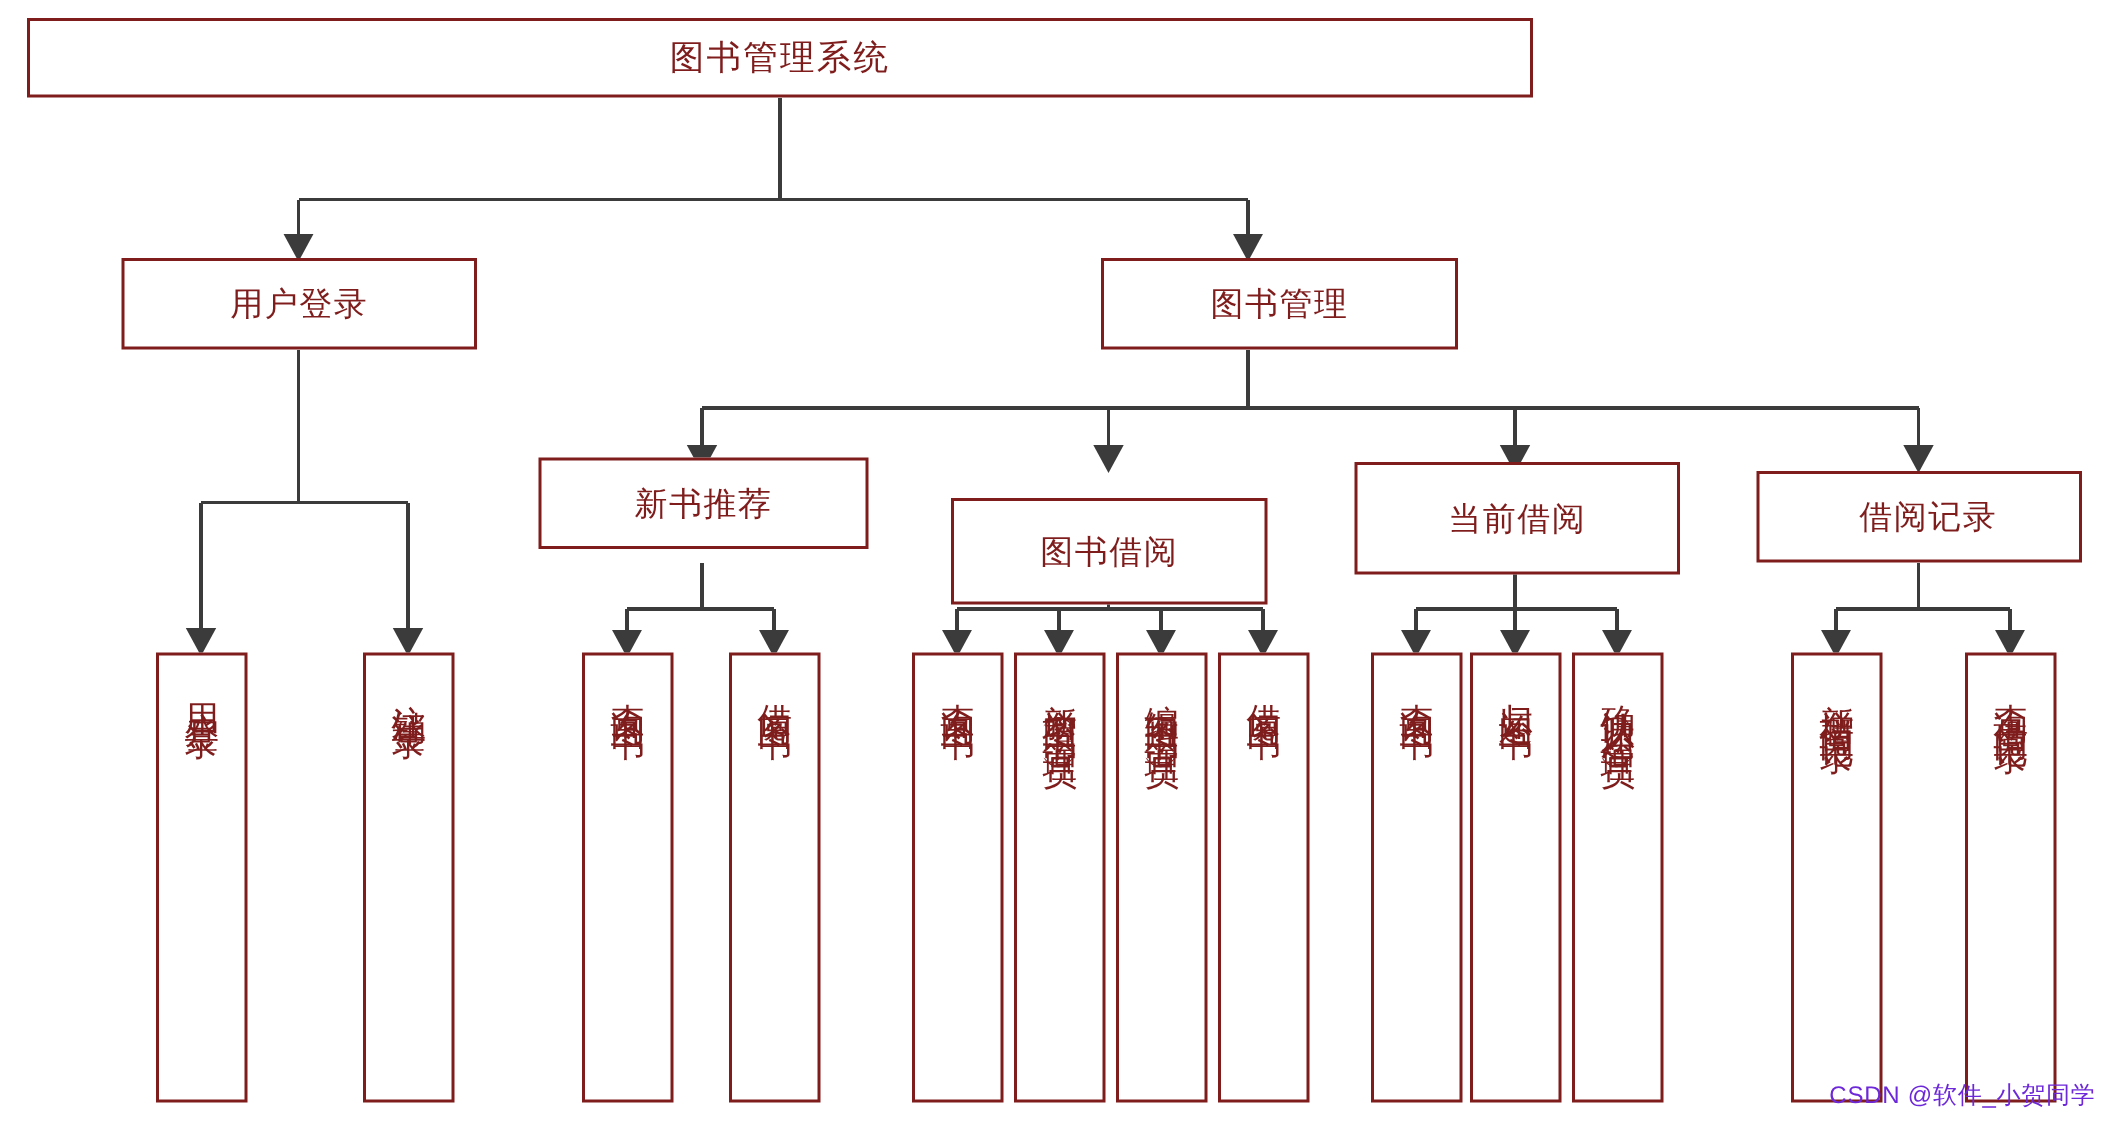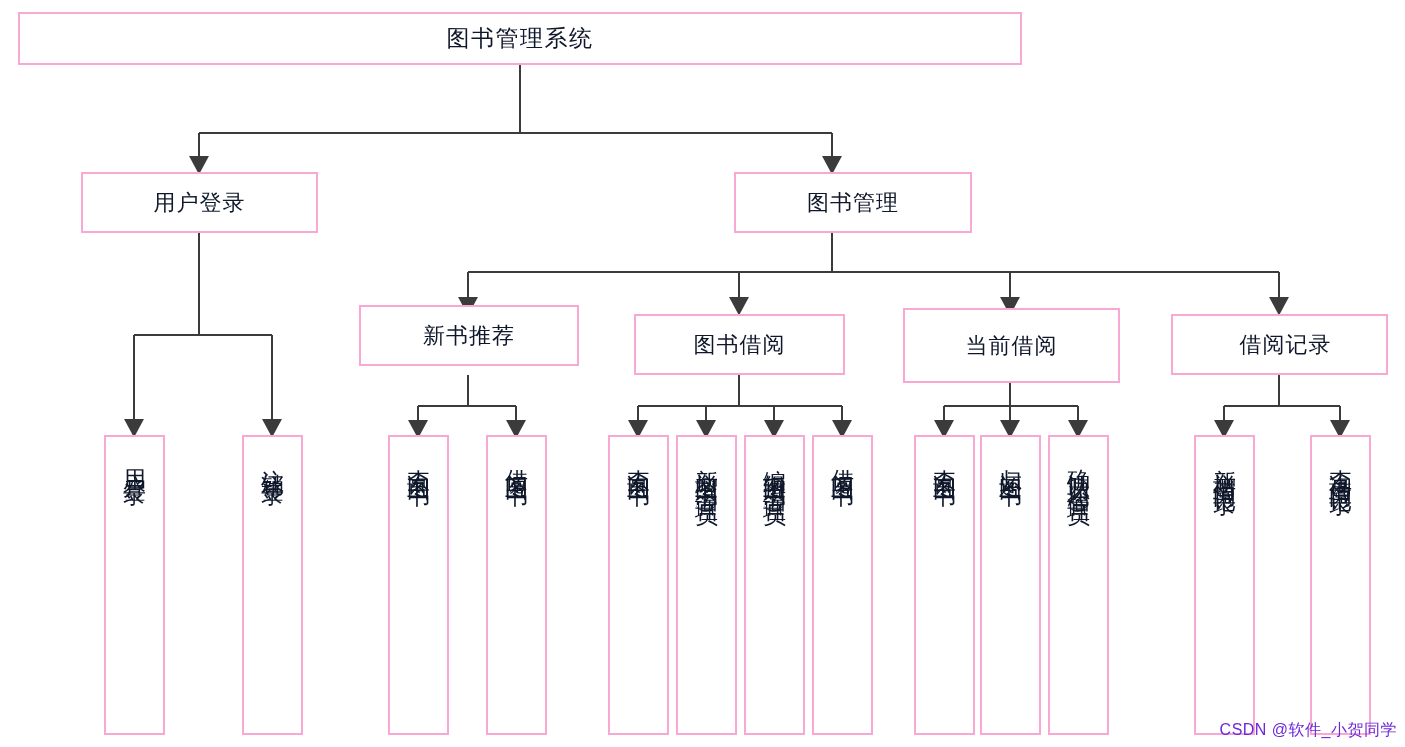--- a/index.html
+++ b/index.html
@@ -23,25 +23,25 @@
     left: 0;
     top: 0;
     width: 1405px;
     height: 747px;
     pointer-events: none;
   }
   .node {
     position: absolute;
     box-sizing: border-box;
     background: #ffffff;
-    border: 2px solid #f9a8d4;
+    border: 2px solid #7f1d1d;
     display: flex;
     align-items: center;
     justify-content: center;
-    color: #0f172a;
+    color: #7f1d1d;
     z-index: 2;
   }
   .node-label {
     display: block;
     text-align: center;
     line-height: 1.18;
     white-space: nowrap;
   }
   
   .node.h .node-label {
@@ -139,21 +139,21 @@
   <div class="node h" style="left:81px; top:172px; width:237px; height:61px;">
     <span class="node-label">用户登录</span>
   </div>
   <div class="node h" style="left:711px; top:172px; width:238px; height:61px;margin-left:23px;">
     <span class="node-label">图书管理</span>
   </div>
 
   <div class="node h" style="left:359px; top:305px; width:220px; height:61px;">
     <span class="node-label">新书推荐</span>
   </div>
-  <div class="node h" style="left:634px; top:314px; width:211px; height:61px;">
+  <div class="node h" style="left:634px; top:332px; width:211px; height:71px;">
     <span class="node-label">图书借阅</span>
   </div>
   <div class="node h" style="left:903px; top:308px; width:217px; height:75px;">
     <span class="node-label">当前借阅</span>
   </div>
   <div class="node h" style="left:1171px; top:314px; width:217px; height:61px;padding-left:12px;">
     <span class="node-label">借阅记录</span>
   </div>
 
   <div class="node v" style="left:104px; top:435px; width:61px; height:300px;">

